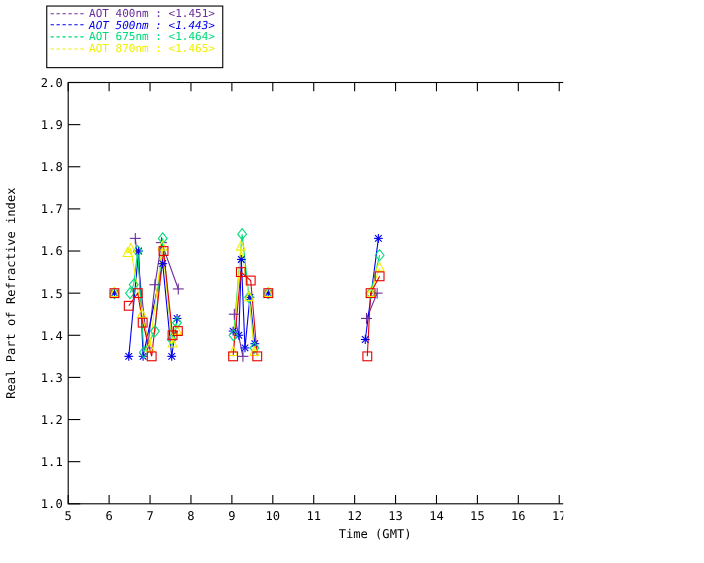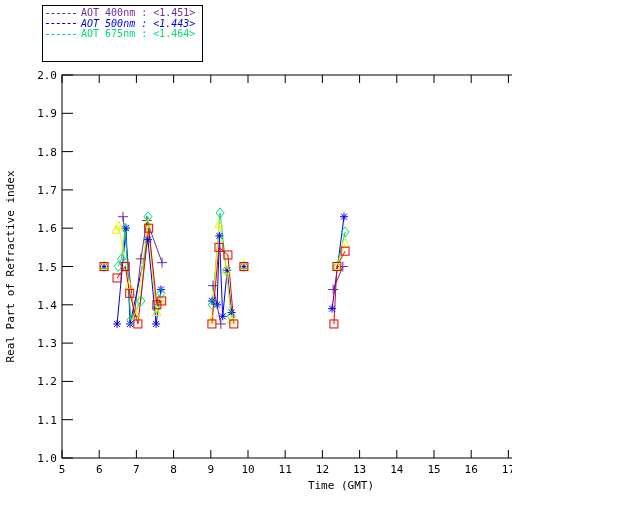--- a/index.html
+++ b/index.html
@@ -31,20 +31,23 @@
 
   <div class="legend">
     <div class="legend-row" style="color: rgb(107, 45, 155);">
       <span class="dash"></span><span class="legend-label">AOT  400nm : &lt;1.451&gt;</span>
     </div>
     <div class="legend-row" style="color: rgb(0, 0, 240); font-style: italic;">
       <span class="dash"></span><span class="legend-label">AOT  500nm : &lt;1.443&gt;</span>
     </div>
     <div class="legend-row" style="color: rgb(0, 220, 120);">
       <span class="dash"></span><span class="legend-label">AOT  675nm : &lt;1.464&gt;</span>
+    </div>
+    <div class="legend-row" style="color: rgb(240, 240, 0);">
+      <span class="dash"></span><span class="legend-label">AOT  870nm : &lt;1.465&gt;</span>
     </div>
   </div>
 
 
   <svg class="plot" width="640" height="512" id="plot-svg">
       <rect x="62" y="75" width="558" height="383" fill="none" stroke="#000" stroke-width="1"></rect>
       <line x1="62" y1="458" x2="62" y2="450" stroke="#000"></line>
       <line x1="62" y1="75" x2="62" y2="83" stroke="#000"></line>
       <text x="62" y="473" text-anchor="middle" class="t">5</text>
       <line x1="99.2" y1="458" x2="99.2" y2="450" stroke="#000"></line>

